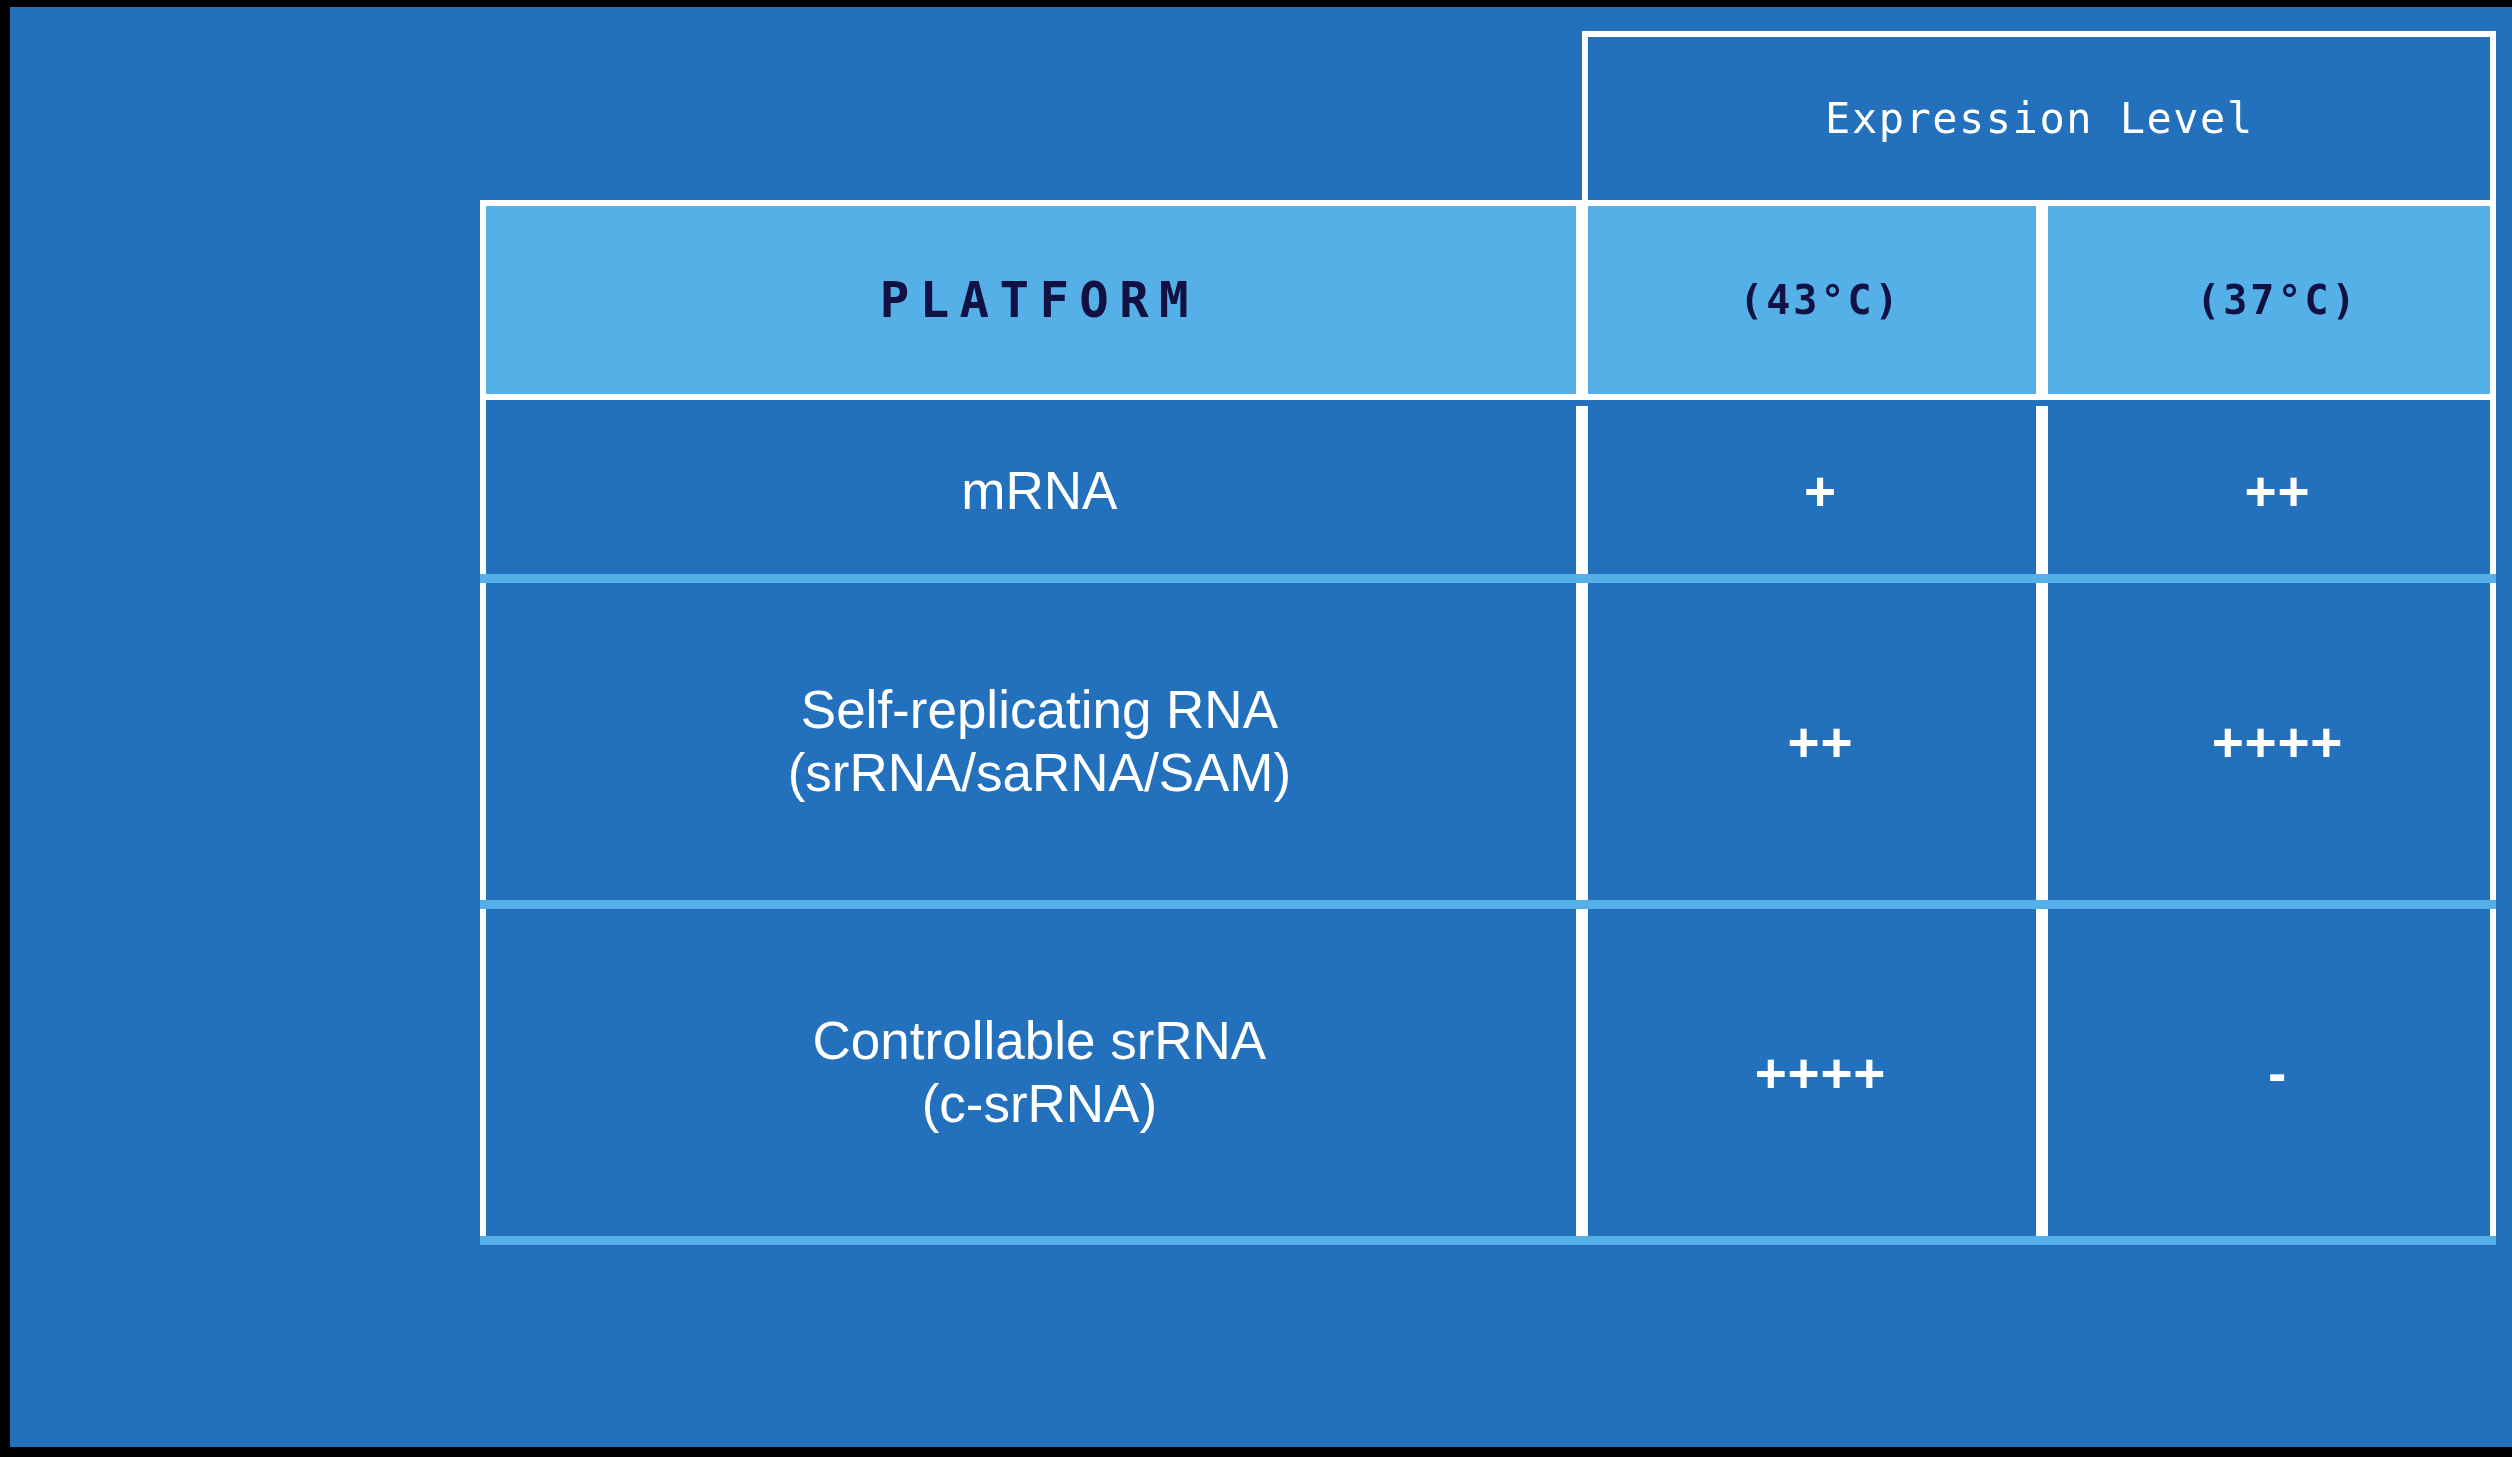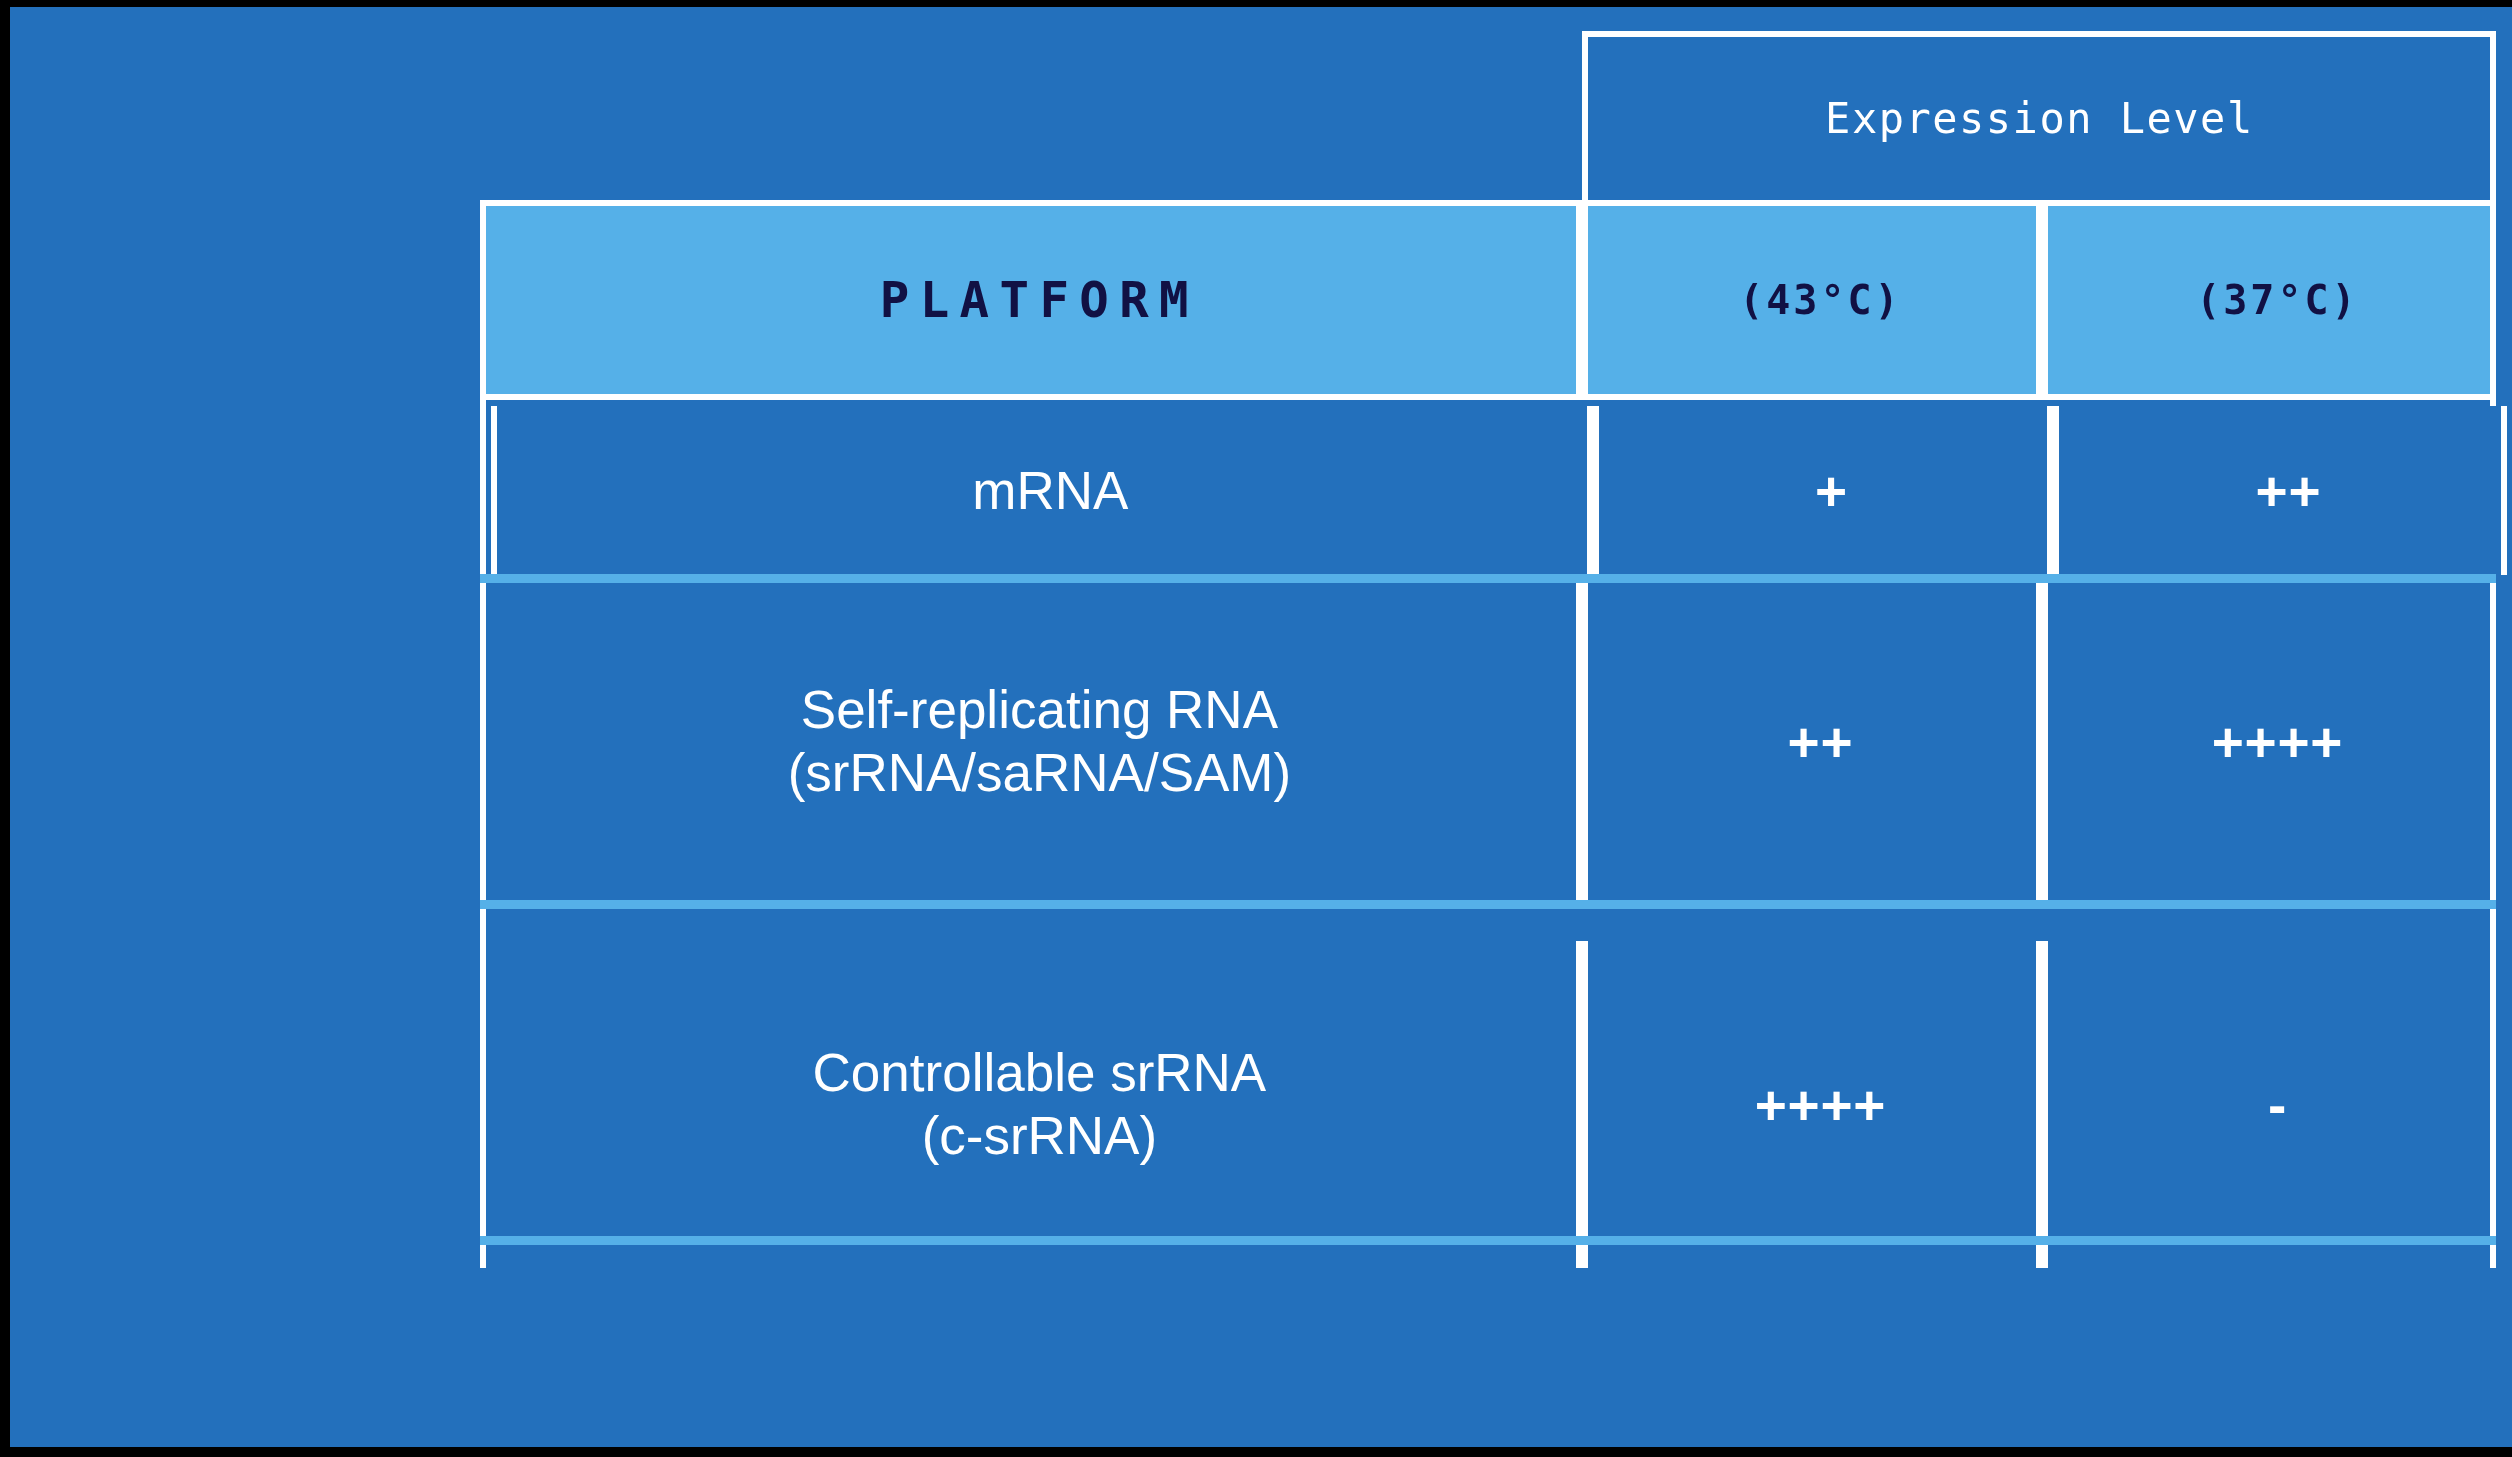--- a/index.html
+++ b/index.html
@@ -65,23 +65,23 @@
     height: 1119px;
   }
 
   .row {
     position: absolute;
     left: 0;
     width: 100%;
     display: flex;
   }
   .row.head  { top: 0px;    height: 200px; }
-  .row.r1    { top: 206px;  height: 169px; margin-left: 11px; }
+  .row.r1    { top: 206px;  height: 169px; }
   .row.r2    { top: 383px;  height: 317px; }
-  .row.r3    { top: 709px;  height: 327px; margin-top: 32px; }
+  .row.r3    { top: 709px;  height: 327px; }
 
   .cell {
     box-sizing: border-box;
     display: flex;
     align-items: center;
     justify-content: center;
     text-align: center;
     background: #2370BC;
     border-left: 6px solid #ffffff;
     border-right: 6px solid #ffffff;

